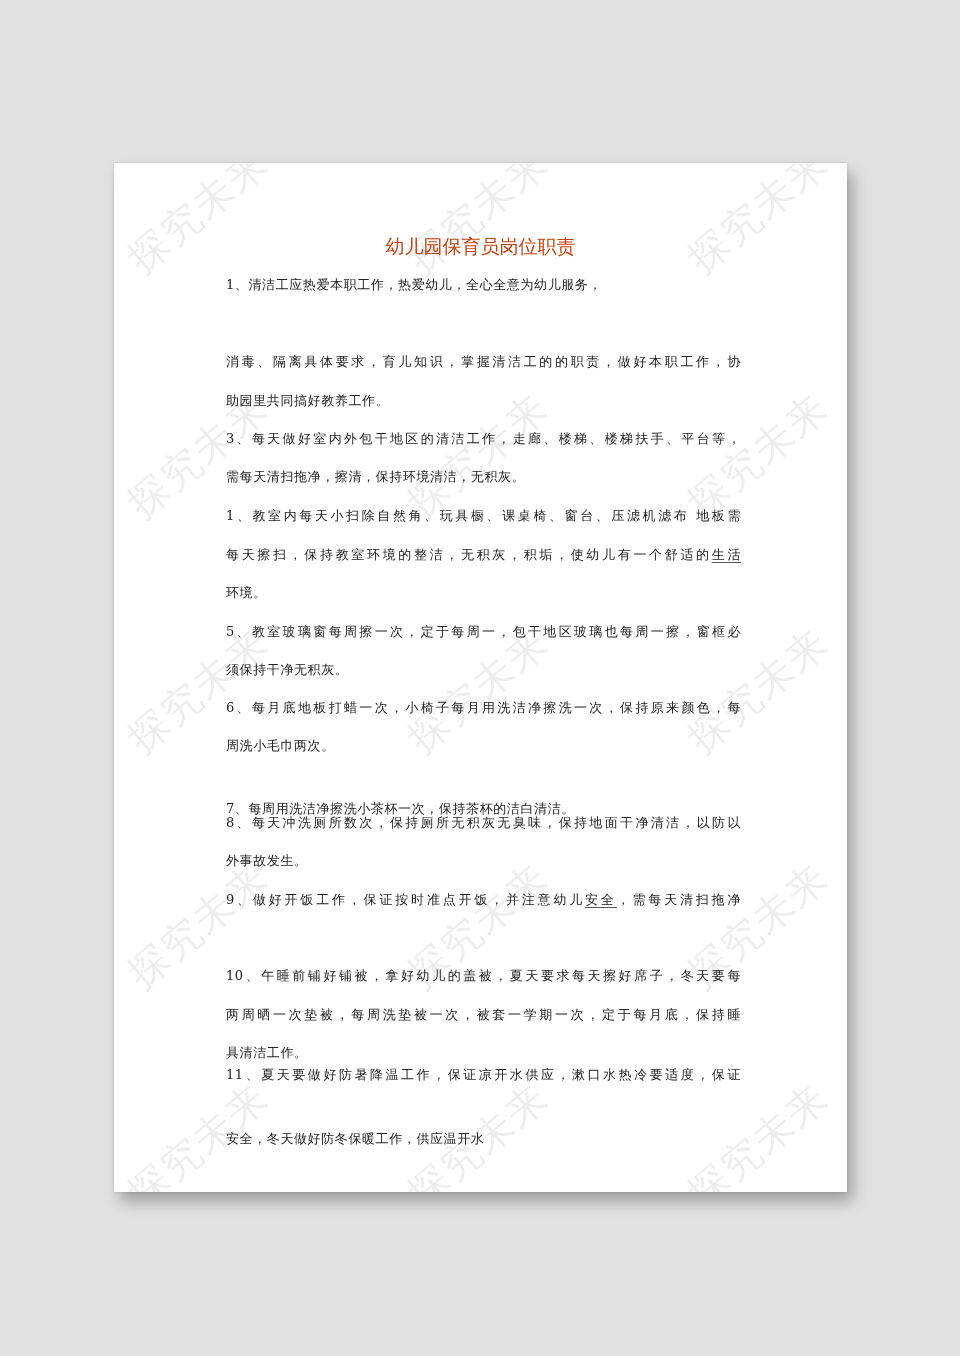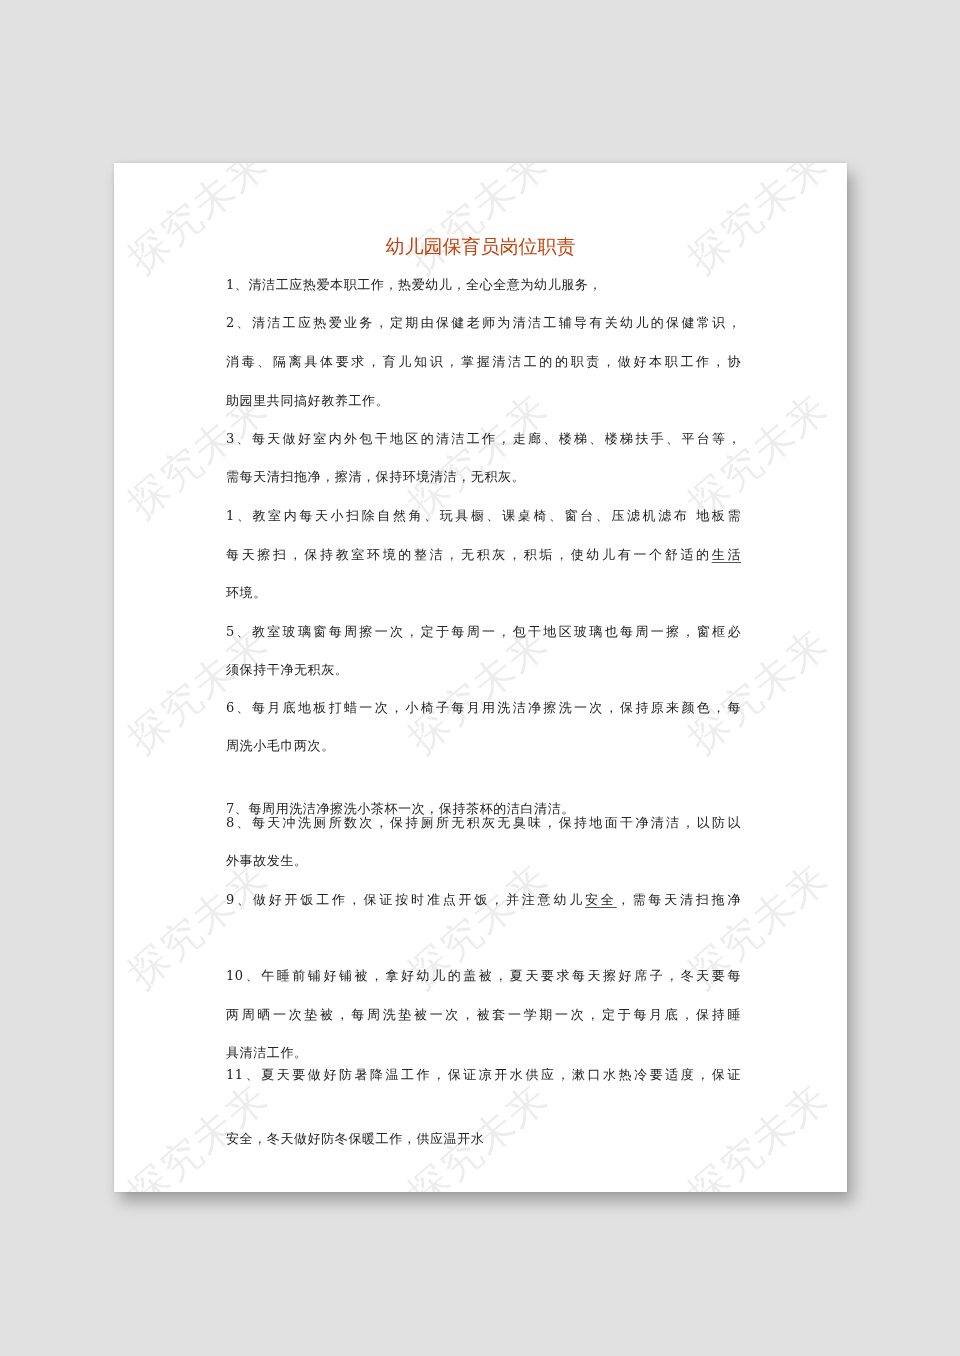--- a/index.html
+++ b/index.html
@@ -48,21 +48,20 @@
   <span class="wm" style="left:280px;top:735px;">探究未来</span>
   <span class="wm" style="left:560px;top:735px;">探究未来</span>
   <span class="wm" style="left:0px;top:955px;">探究未来</span>
   <span class="wm" style="left:280px;top:955px;">探究未来</span>
   <span class="wm" style="left:560px;top:955px;">探究未来</span>
 
   <div class="title">幼儿园保育员岗位职责</div>
 
   <div class="ln" style="top:112px;">1、清洁工应热爱本职工作，热爱幼儿，全心全意为幼儿服务，</div>
 
-  <div class="ln justify" style="top:150px;">2、清洁工应热爱业务，定期由保健老师为清洁工辅导有关幼儿的保健常识，</div>
   <div class="ln justify" style="top:189px;">消毒、隔离具体要求，育儿知识，掌握清洁工的的职责，做好本职工作，协</div>
   <div class="ln" style="top:228px;">助园里共同搞好教养工作。</div>
 
   <div class="ln justify" style="top:266px;">3、每天做好室内外包干地区的清洁工作，走廊、楼梯、楼梯扶手、平台等，</div>
   <div class="ln" style="top:304px;">需每天清扫拖净，擦清，保持环境清洁，无积灰。</div>
 
   <div class="ln justify" style="top:343px;">1、教室内每天小扫除自然角、玩具橱、课桌椅、窗台、压滤机滤布  地板需</div>
   <div class="ln" style="top:420px;">环境。</div>
   <div class="ln justify" style="top:382px;"><span>每天擦扫，保持教室环境的整洁，无积灰，积垢，使幼儿有一个舒适的</span><span class="u">生活</span></div>
 

